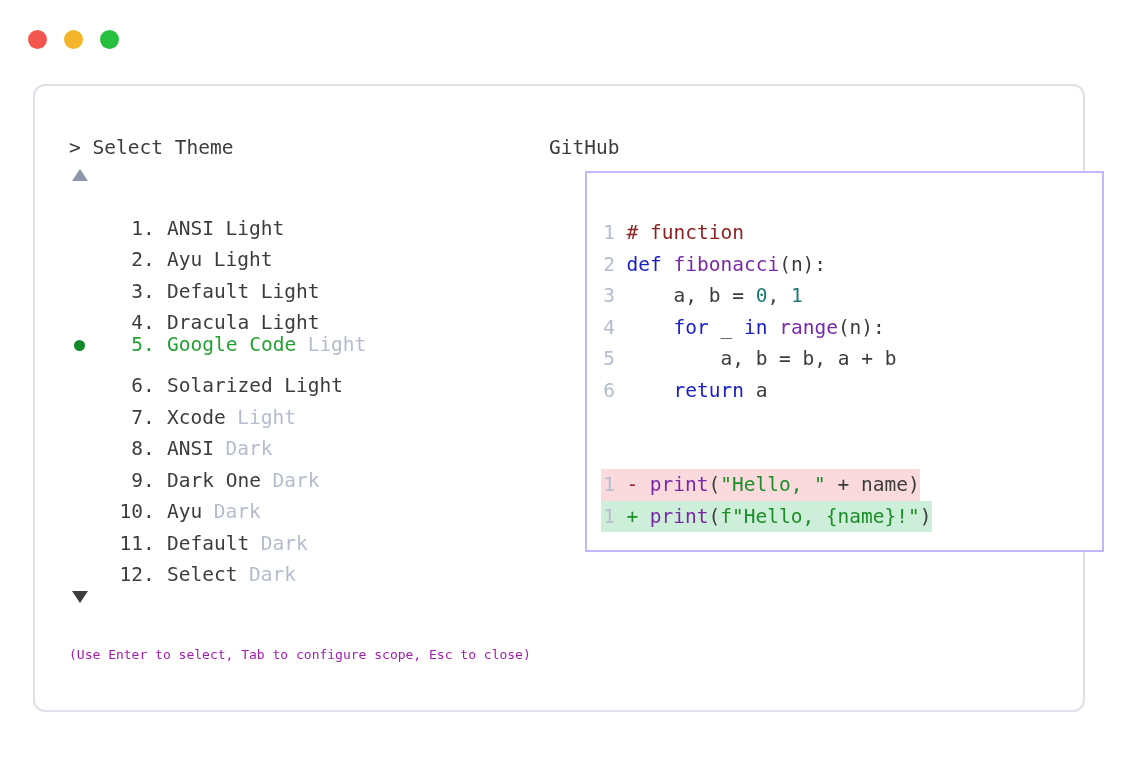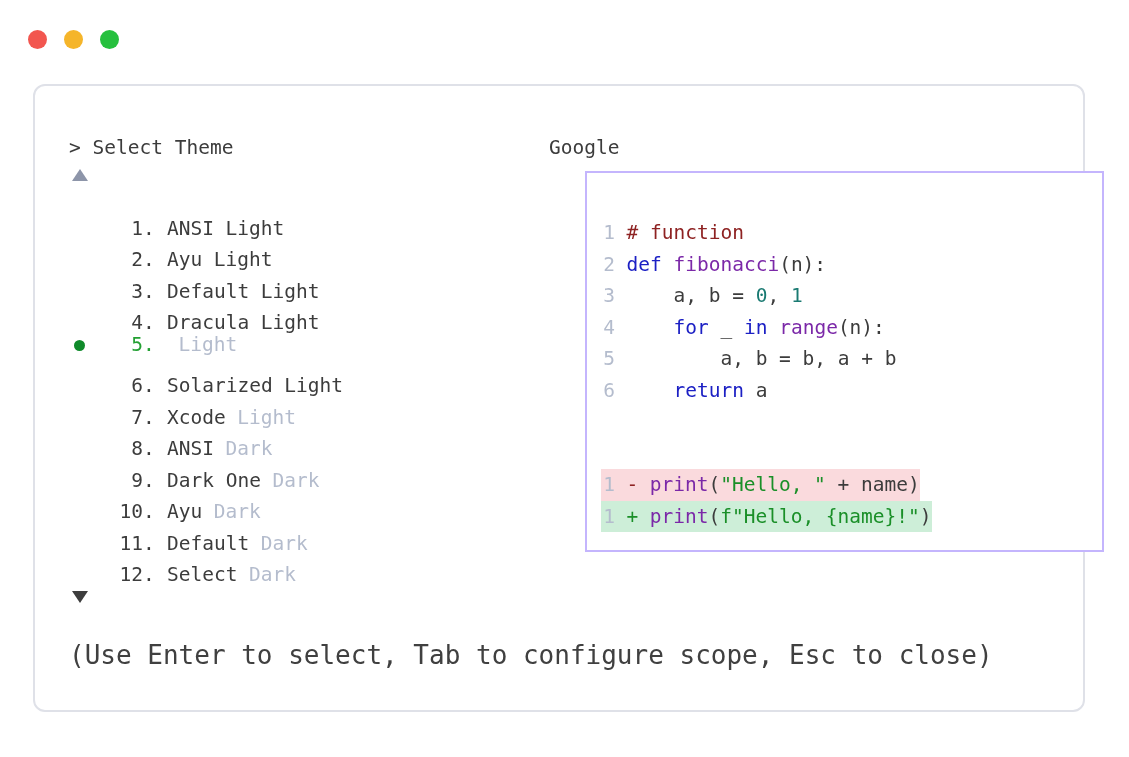--- a/index.html
+++ b/index.html
@@ -141,23 +141,23 @@
   .variant-muted { color: #b4bccd; }
   .theme-row.selected .num-cell,
   .theme-row.selected .dot-cell,
   .theme-row.selected .name-cell { color: #23a033; }
 
   
   .hint {
     position: absolute;
     left: 26px;
     top: 556px;
-    font-size: 26px;
+    font-size: 13px;
     line-height: 26px;
-    color: #404040;
+    color: #a21caf;
     white-space: pre;
   }
 
   
   .preview-box {
     position: absolute;
     left: 36px;
     top: 36px;
     width: 519px;
     height: 381px;
@@ -224,37 +224,37 @@
 
       <div class="arrow-up-wrap">
         <div class="scroll-arrow arrow-up"></div>
       </div>
 
       <div class="theme-list" id="theme-list">
           <div class="theme-row"><span class="bullet-cell"></span><span class="num-cell">1</span><span class="dot-cell">.</span><span class="name-cell">ANSI</span><span class="variant-cell variant-dark-text">Light</span></div>
           <div class="theme-row"><span class="bullet-cell"></span><span class="num-cell">2</span><span class="dot-cell">.</span><span class="name-cell">Ayu</span><span class="variant-cell variant-dark-text">Light</span></div>
           <div class="theme-row"><span class="bullet-cell"></span><span class="num-cell">3</span><span class="dot-cell">.</span><span class="name-cell">Default</span><span class="variant-cell variant-dark-text">Light</span></div>
           <div class="theme-row"><span class="bullet-cell"></span><span class="num-cell">4</span><span class="dot-cell">.</span><span class="name-cell">Dracula</span><span class="variant-cell variant-dark-text">Light</span></div>
-          <div class="theme-row selected"><span class="bullet-cell"><span class="bullet"></span></span><span class="num-cell">5</span><span class="dot-cell">.</span><span class="variant-cell variant-muted">Light</span></div>
+          <div class="theme-row selected"><span class="bullet-cell"><span class="bullet"></span></span><span class="num-cell">5</span><span class="dot-cell">.</span><span class="name-cell">Google Code</span><span class="variant-cell variant-muted">Light</span></div>
           <div class="theme-row"><span class="bullet-cell"></span><span class="num-cell">6</span><span class="dot-cell">.</span><span class="name-cell">Solarized</span><span class="variant-cell variant-dark-text">Light</span></div>
           <div class="theme-row"><span class="bullet-cell"></span><span class="num-cell">7</span><span class="dot-cell">.</span><span class="name-cell">Xcode</span><span class="variant-cell variant-muted">Light</span></div>
           <div class="theme-row"><span class="bullet-cell"></span><span class="num-cell">8</span><span class="dot-cell">.</span><span class="name-cell">ANSI</span><span class="variant-cell variant-muted">Dark</span></div>
           <div class="theme-row"><span class="bullet-cell"></span><span class="num-cell">9</span><span class="dot-cell">.</span><span class="name-cell">Dark One</span><span class="variant-cell variant-muted">Dark</span></div>
           <div class="theme-row"><span class="bullet-cell"></span><span class="num-cell">10</span><span class="dot-cell">.</span><span class="name-cell">Ayu</span><span class="variant-cell variant-muted">Dark</span></div>
           <div class="theme-row"><span class="bullet-cell"></span><span class="num-cell">11</span><span class="dot-cell">.</span><span class="name-cell">Default</span><span class="variant-cell variant-muted">Dark</span></div>
           <div class="theme-row"><span class="bullet-cell"></span><span class="num-cell">12</span><span class="dot-cell">.</span><span class="name-cell">Select</span><span class="variant-cell variant-muted">Dark</span></div>
         </div>
 
       <div class="arrow-down-wrap">
         <div class="scroll-arrow arrow-down"></div>
       </div>
     </div>
 
     <div class="col-right">
-      <div class="heading">Google</div>
+      <div class="heading">GitHub</div>
     </div>
 
     <div class="preview-box" style="left:542px; top:85px;">
       <div class="code" id="code-block"><div class="code-line"><span class="ln">1</span><span class="gap"></span><span class="tok-comment"># function</span></div><div class="code-line"><span class="ln">2</span><span class="gap"></span><span class="tok-kw">def </span><span class="tok-fn">fibonacci</span><span class="tok-punc">(n):</span></div><div class="code-line"><span class="ln">3</span><span class="gap"></span><span class="tok-plain">    a, b = </span><span class="tok-num">0</span><span class="tok-plain">, </span><span class="tok-num">1</span></div><div class="code-line"><span class="ln">4</span><span class="gap"></span><span class="tok-plain">    </span><span class="tok-kw">for</span><span class="tok-plain"> _ </span><span class="tok-kw">in</span><span class="tok-plain"> </span><span class="tok-fn">range</span><span class="tok-punc">(n):</span></div><div class="code-line"><span class="ln">5</span><span class="gap"></span><span class="tok-plain">        a, b = b, a + b</span></div><div class="code-line"><span class="ln">6</span><span class="gap"></span><span class="tok-plain">    </span><span class="tok-kw">return</span><span class="tok-plain"> a</span></div><div class="blank-line"></div><div class="blank-line"></div><div class="code-line diff-block"><span class="diff-del"><span class="ln">1</span><span class="gap"></span><span class="tok-del">-</span><span class="gap"></span><span class="tok-fn">print</span><span class="tok-punc">(</span><span class="tok-str">"Hello, "</span><span class="tok-plain"> + name)</span></span></div><div class="code-line diff-block"><span class="diff-add"><span class="ln">1</span><span class="gap"></span><span class="tok-add">+</span><span class="gap"></span><span class="tok-fn">print</span><span class="tok-punc">(</span><span class="tok-str">f"Hello, {name}!"</span><span class="tok-punc">)</span></span></div></div>
     </div>
 
     <div class="hint">(Use Enter to select, Tab to configure scope, Esc to close)</div>
 
   </div>
 </div>

